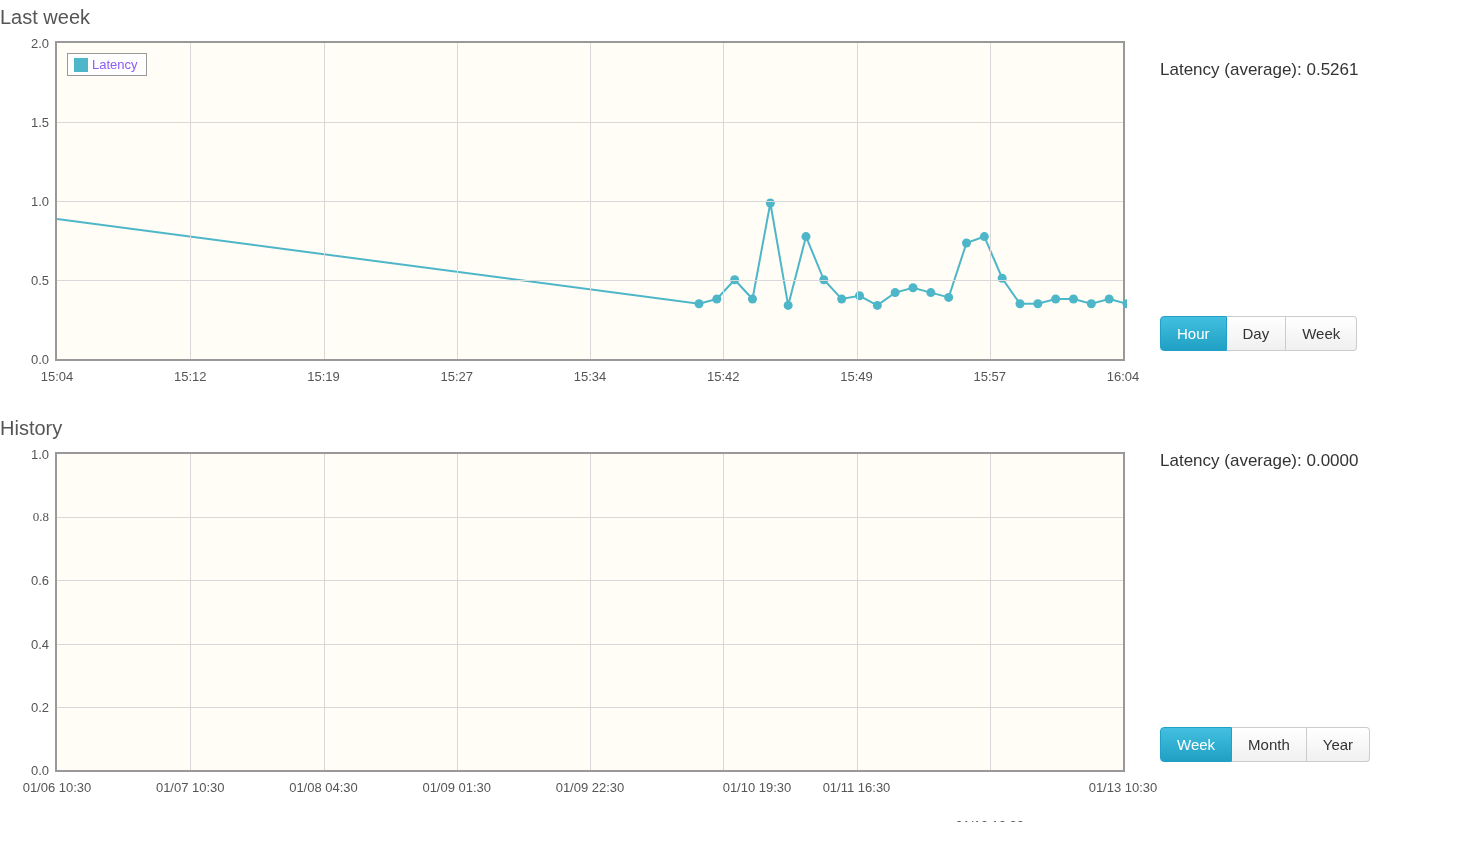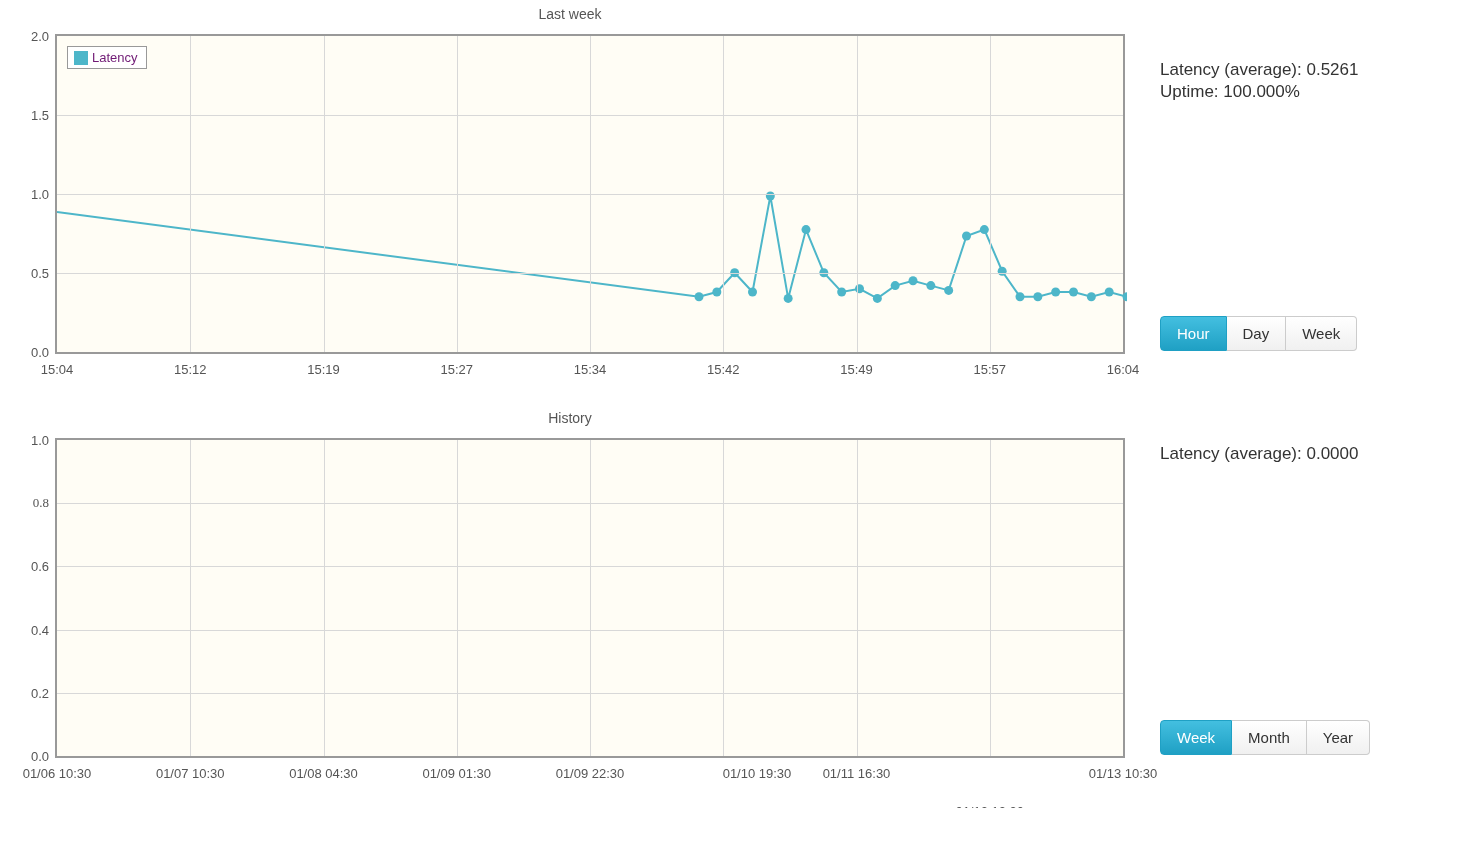--- a/index.html
+++ b/index.html
@@ -21,22 +21,21 @@
     width: 100%;
     padding: 0 10px 0 0;
   }
   .chart-col { flex: 0 0 1140px; }
   .side-col {
     flex: 1 1 auto;
     padding: 10px 0 0 20px;
     position: relative;
   }
   .chart-title {
-    text-align: center;
-    font-size: 14px;
+    font-size: 20px;
     color: #555;
     margin: 6px 0 2px 0;
     font-weight: normal;
   }
   .chart-box {
     position: relative;
     width: 1120px;
   }
   .plot-area {
     position: absolute;
@@ -66,21 +65,21 @@
     color: #555;
     white-space: nowrap;
   }
   .legend-box {
     position: absolute;
     top: 10px; left: 10px;
     border: 1px solid #999;
     background: #fff;
     padding: 3px 8px 3px 6px;
     font-size: 13px;
-    color: #701a75;
+    color: #8b5cf6;
     display: flex;
     align-items: center;
     gap: 4px;
   }
   .legend-swatch {
     width: 14px; height: 14px;
     background: #4db6c9;
     display: inline-block;
   }
   svg.series { position: absolute; left:0; top:0; }
@@ -182,23 +181,20 @@
             <div class="x-tick" style="left: 932.75px;">15:57</div>
             <div class="x-tick" style="left: 1066px;">16:04</div>
           </div>
       </div>
     </div>
     <div class="side-col">
       <div class="stat-block">
         <div class="stat-line">
           <span>Latency (average): </span><span>0.5261</span>
         </div>
-        <div class="stat-line">
-          <span>Uptime: </span><span>100.000%</span>
-        </div>
       </div>
       <div class="btn-group" id="bg1" style="top:316px;">
           <div class="btn active">Hour</div>
           <div class="btn">Day</div>
           <div class="btn">Week</div>
         </div>
     </div>
   </div>
 
   <div class="panel">

